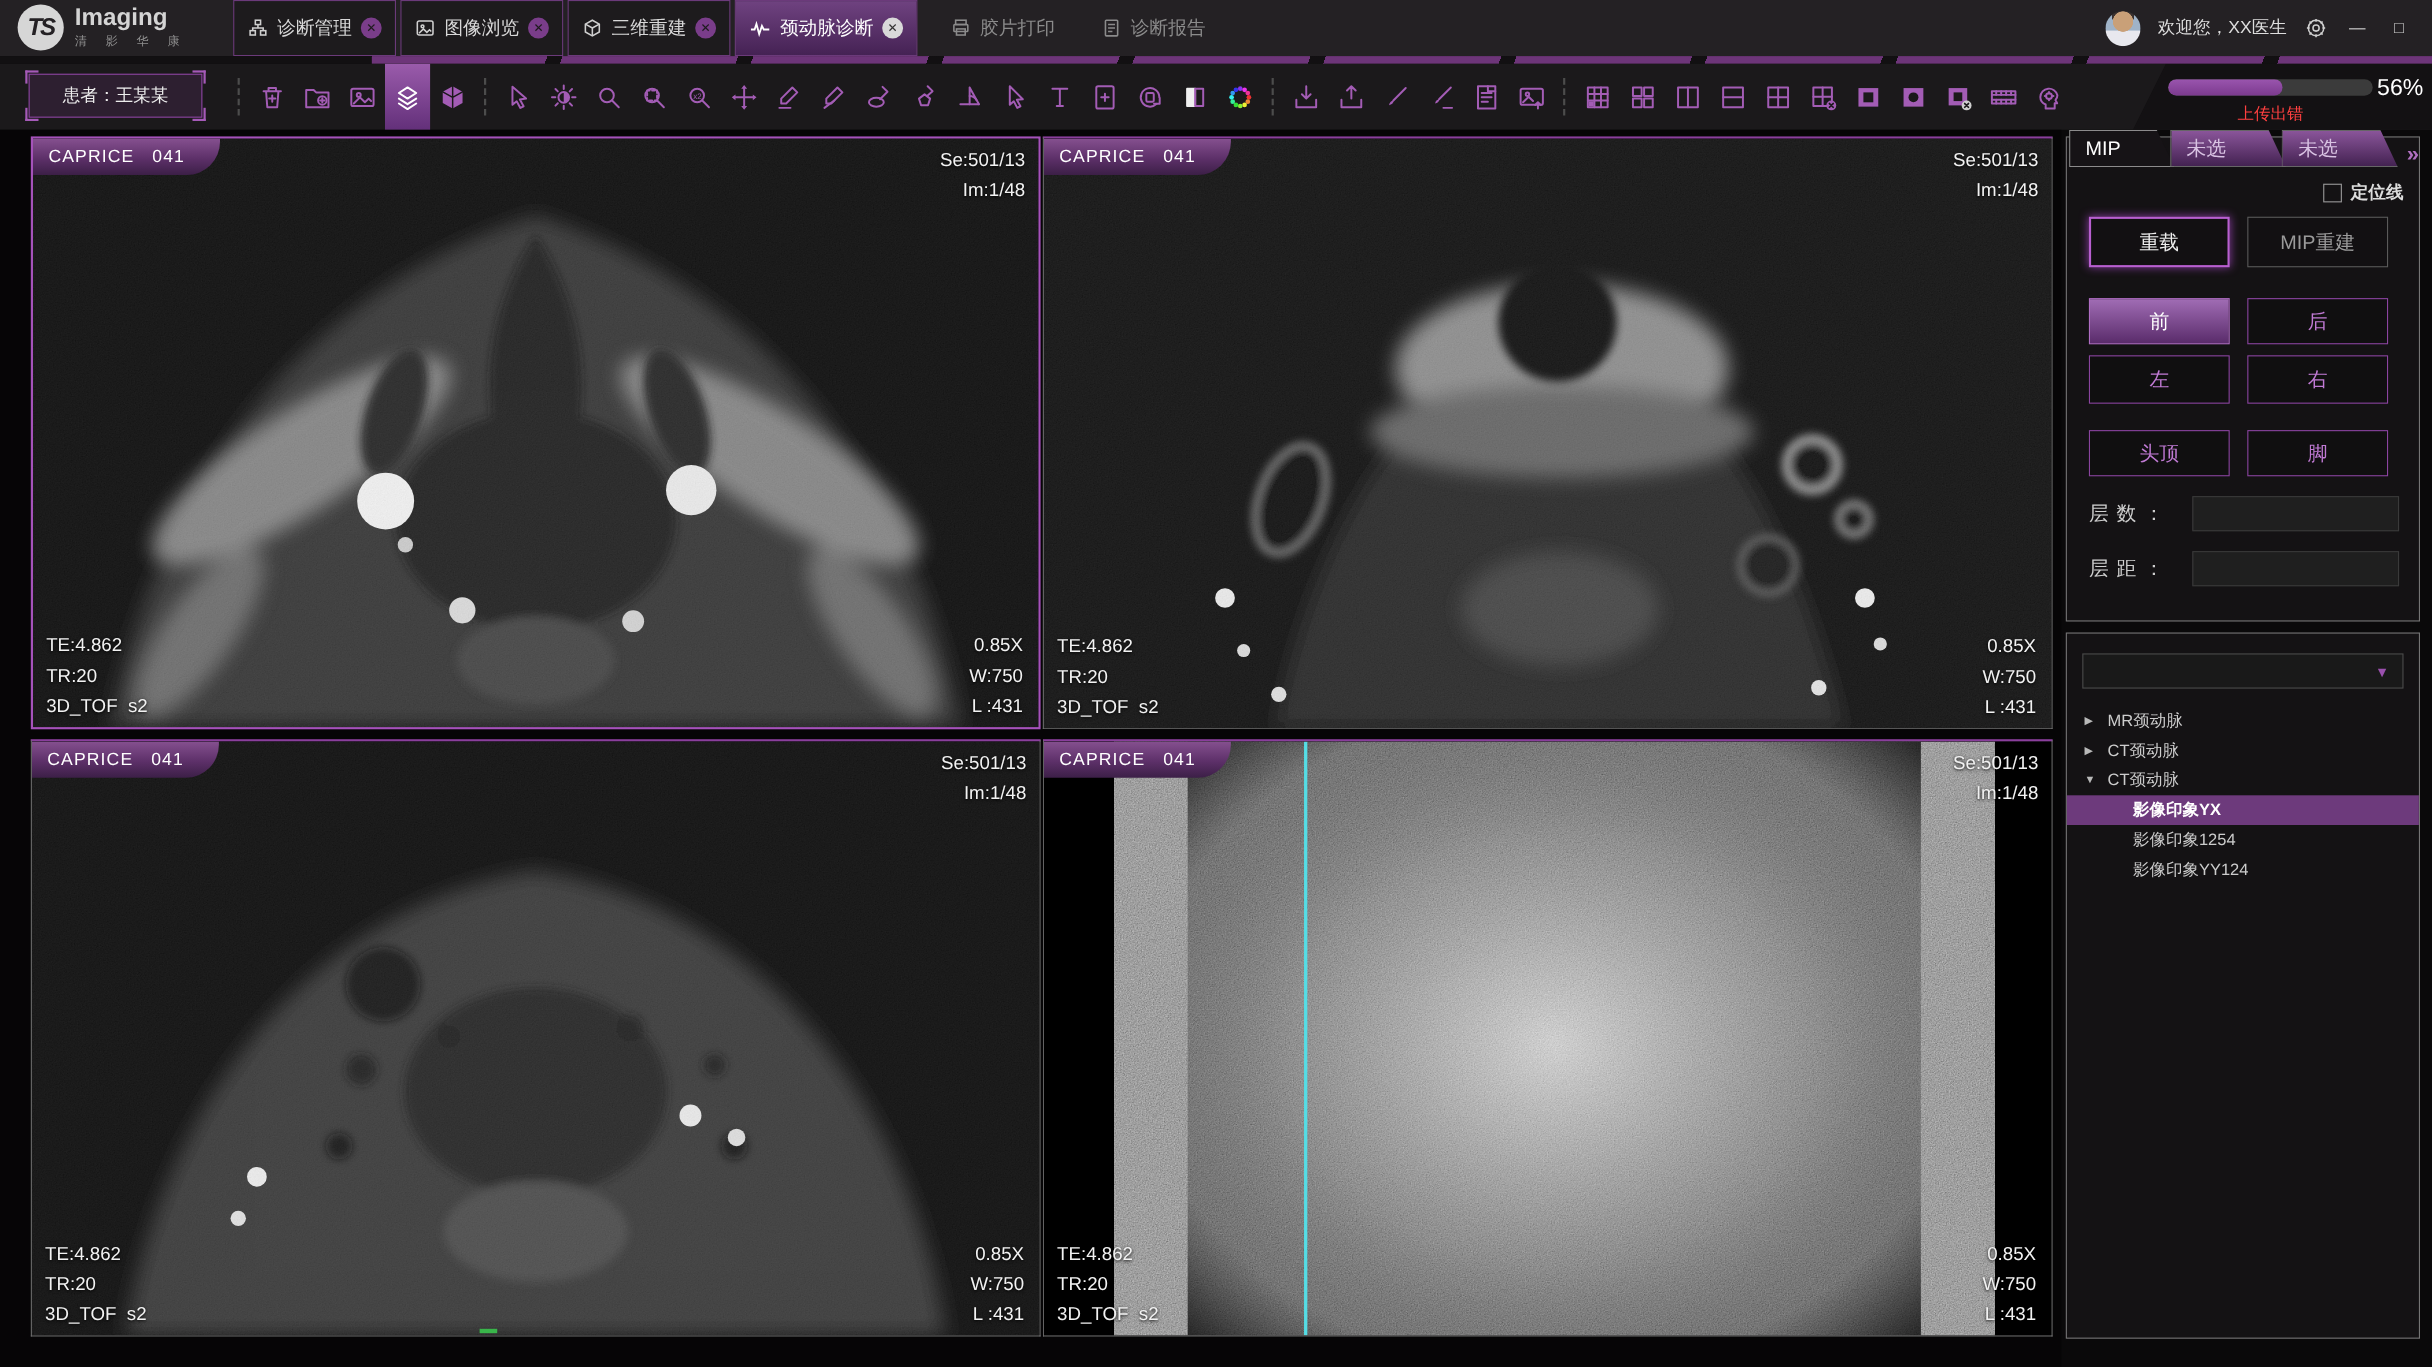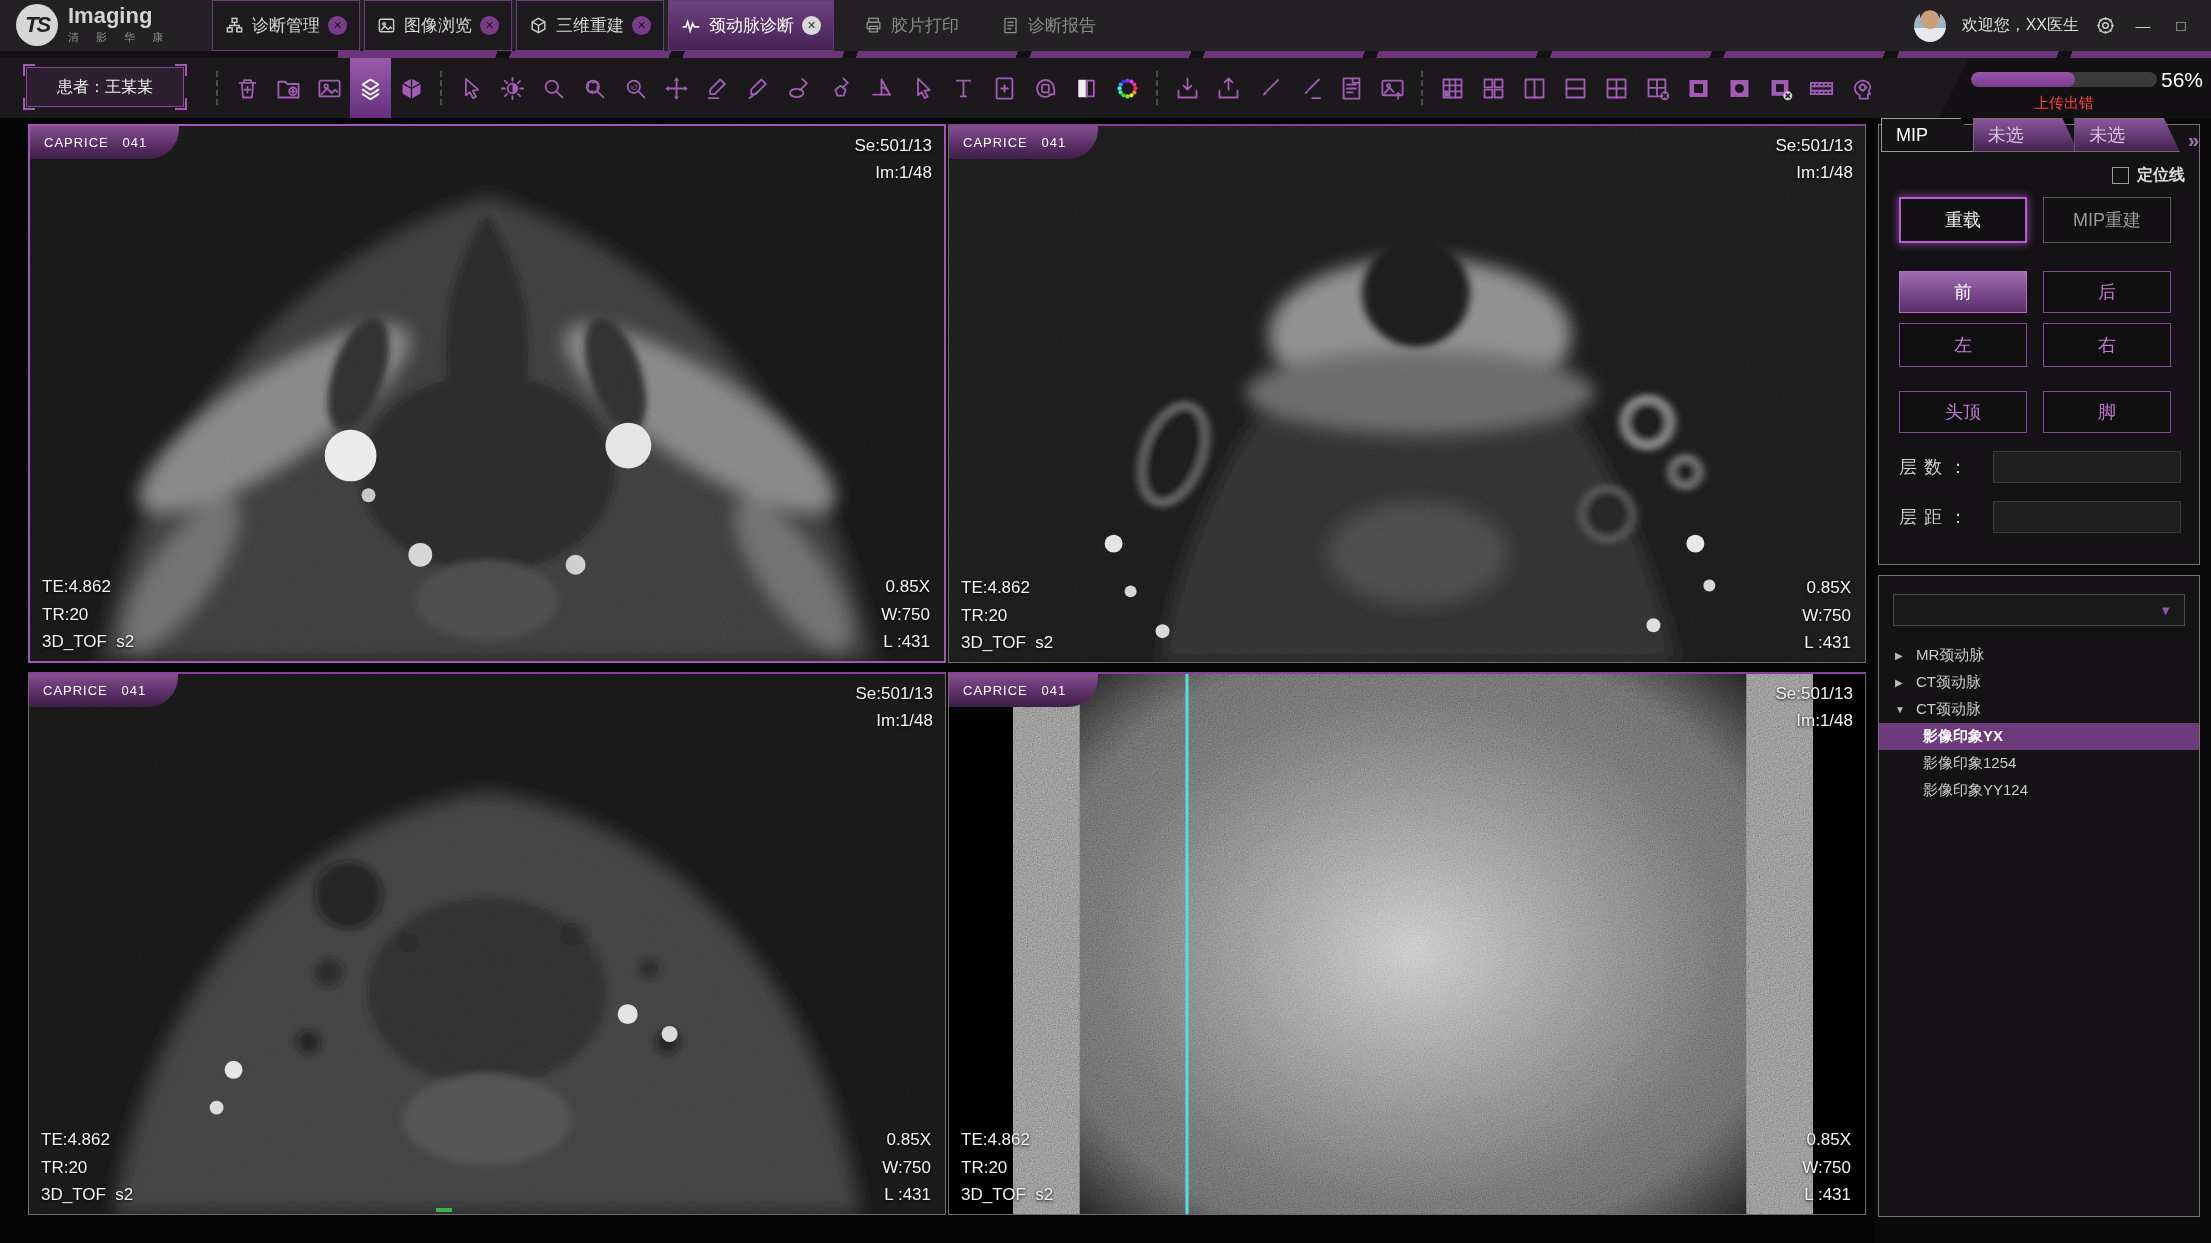--- a/index.html
+++ b/index.html
@@ -59,21 +59,21 @@
   .plabel{position:absolute;right:8px;top:10px;color:#fff;font-size:21px;}
   .perror{position:absolute;left:32px;top:36px;width:186px;text-align:center;color:#ff4040;font-size:15px;}
 
   
   .viewport{position:absolute;left:0;top:118px;width:1874px;height:1125px;background:#060506;}
   .pane{position:absolute;background:#000;box-sizing:border-box;border:1px solid #6e6e6e;border-top:2px solid #8a3f9c;overflow:hidden;}
   .pane.active{border:2px solid #a552ba;}
   .pane svg.art{position:absolute;left:0;top:0;width:100%;height:100%;}
   .chip{position:absolute;left:0;top:0;height:33px;line-height:33px;padding:0 32px 0 14px;
     background:linear-gradient(180deg,#85508f 0%,#5d3069 55%,#3c1f47 100%);
-    border-bottom-right-radius:30px;color:#fff;font-size:13px;white-space:pre;letter-spacing:1px;}
+    border-bottom-right-radius:30px;color:#fff;font-size:16px;white-space:pre;letter-spacing:1px;}
   .ovl{position:absolute;color:#f2f2f2;font-size:17px;line-height:1.6;white-space:pre;text-shadow:0 1px 3px #000;}
   .ovl.tr{right:12px;top:6px;text-align:right;}
   .ovl.bl{left:12px;bottom:6px;}
   .ovl.br{right:14px;bottom:6px;text-align:right;}
 
   
   .side-panel{position:absolute;box-sizing:border-box;background:#141214;border:1px solid #747474;}
   .side-tabs{position:absolute;left:1881px;top:118px;width:316px;height:34px;display:flex;align-items:flex-end;}
   .stab{box-sizing:border-box;height:34px;line-height:32px;padding:0 22px 0 14px;font-size:18px;
     clip-path:polygon(0 0,calc(100% - 16px) 0,100% 100%,0 100%);}
@@ -90,21 +90,21 @@
   .sbtn.dir.sel{background:linear-gradient(180deg,#a06cb4,#5a2c6b);color:#fff;border:1px solid #b06cc4;}
   .fld-row{position:absolute;left:20px;display:flex;align-items:center;gap:10px;}
   .fld-label{color:#cfcfcf;font-size:18px;white-space:pre;letter-spacing:1px;width:84px;}
   .fld-input{width:188px;height:32px;box-sizing:border-box;background:#1f1f1f;border:1px solid #3a3a3a;color:#ddd;font-size:15px;padding:0 6px;}
   .dropdown{position:absolute;left:14px;top:18px;width:292px;height:32px;box-sizing:border-box;background:#191919;
     border:1px solid #4a4a4a;display:flex;align-items:center;justify-content:flex-end;padding-right:12px;color:#ccc;}
   .dd-arrow{color:#9a50ae;font-size:13px;}
   .tree{position:absolute;left:0;top:66px;width:100%;}
   .trow{height:27px;display:flex;align-items:center;gap:9px;color:#cccccc;font-size:15px;padding-left:16px;}
   .trow .arrow{font-size:10px;color:#b9b9b9;width:12px;}
-  .trow.child{padding-left:44px;}
+  .trow.child{padding-left:60px;}
   .trow.selected{background:#6d3a7c;color:#fff;font-weight:bold;}
   .greentick{position:absolute;left:407px;bottom:2px;width:16px;height:4px;background:#39b54a;}
 </style>
 </head>
 <body>
 
 <div id="app">
 
   <header class="titlebar">
     <div class="logo">

